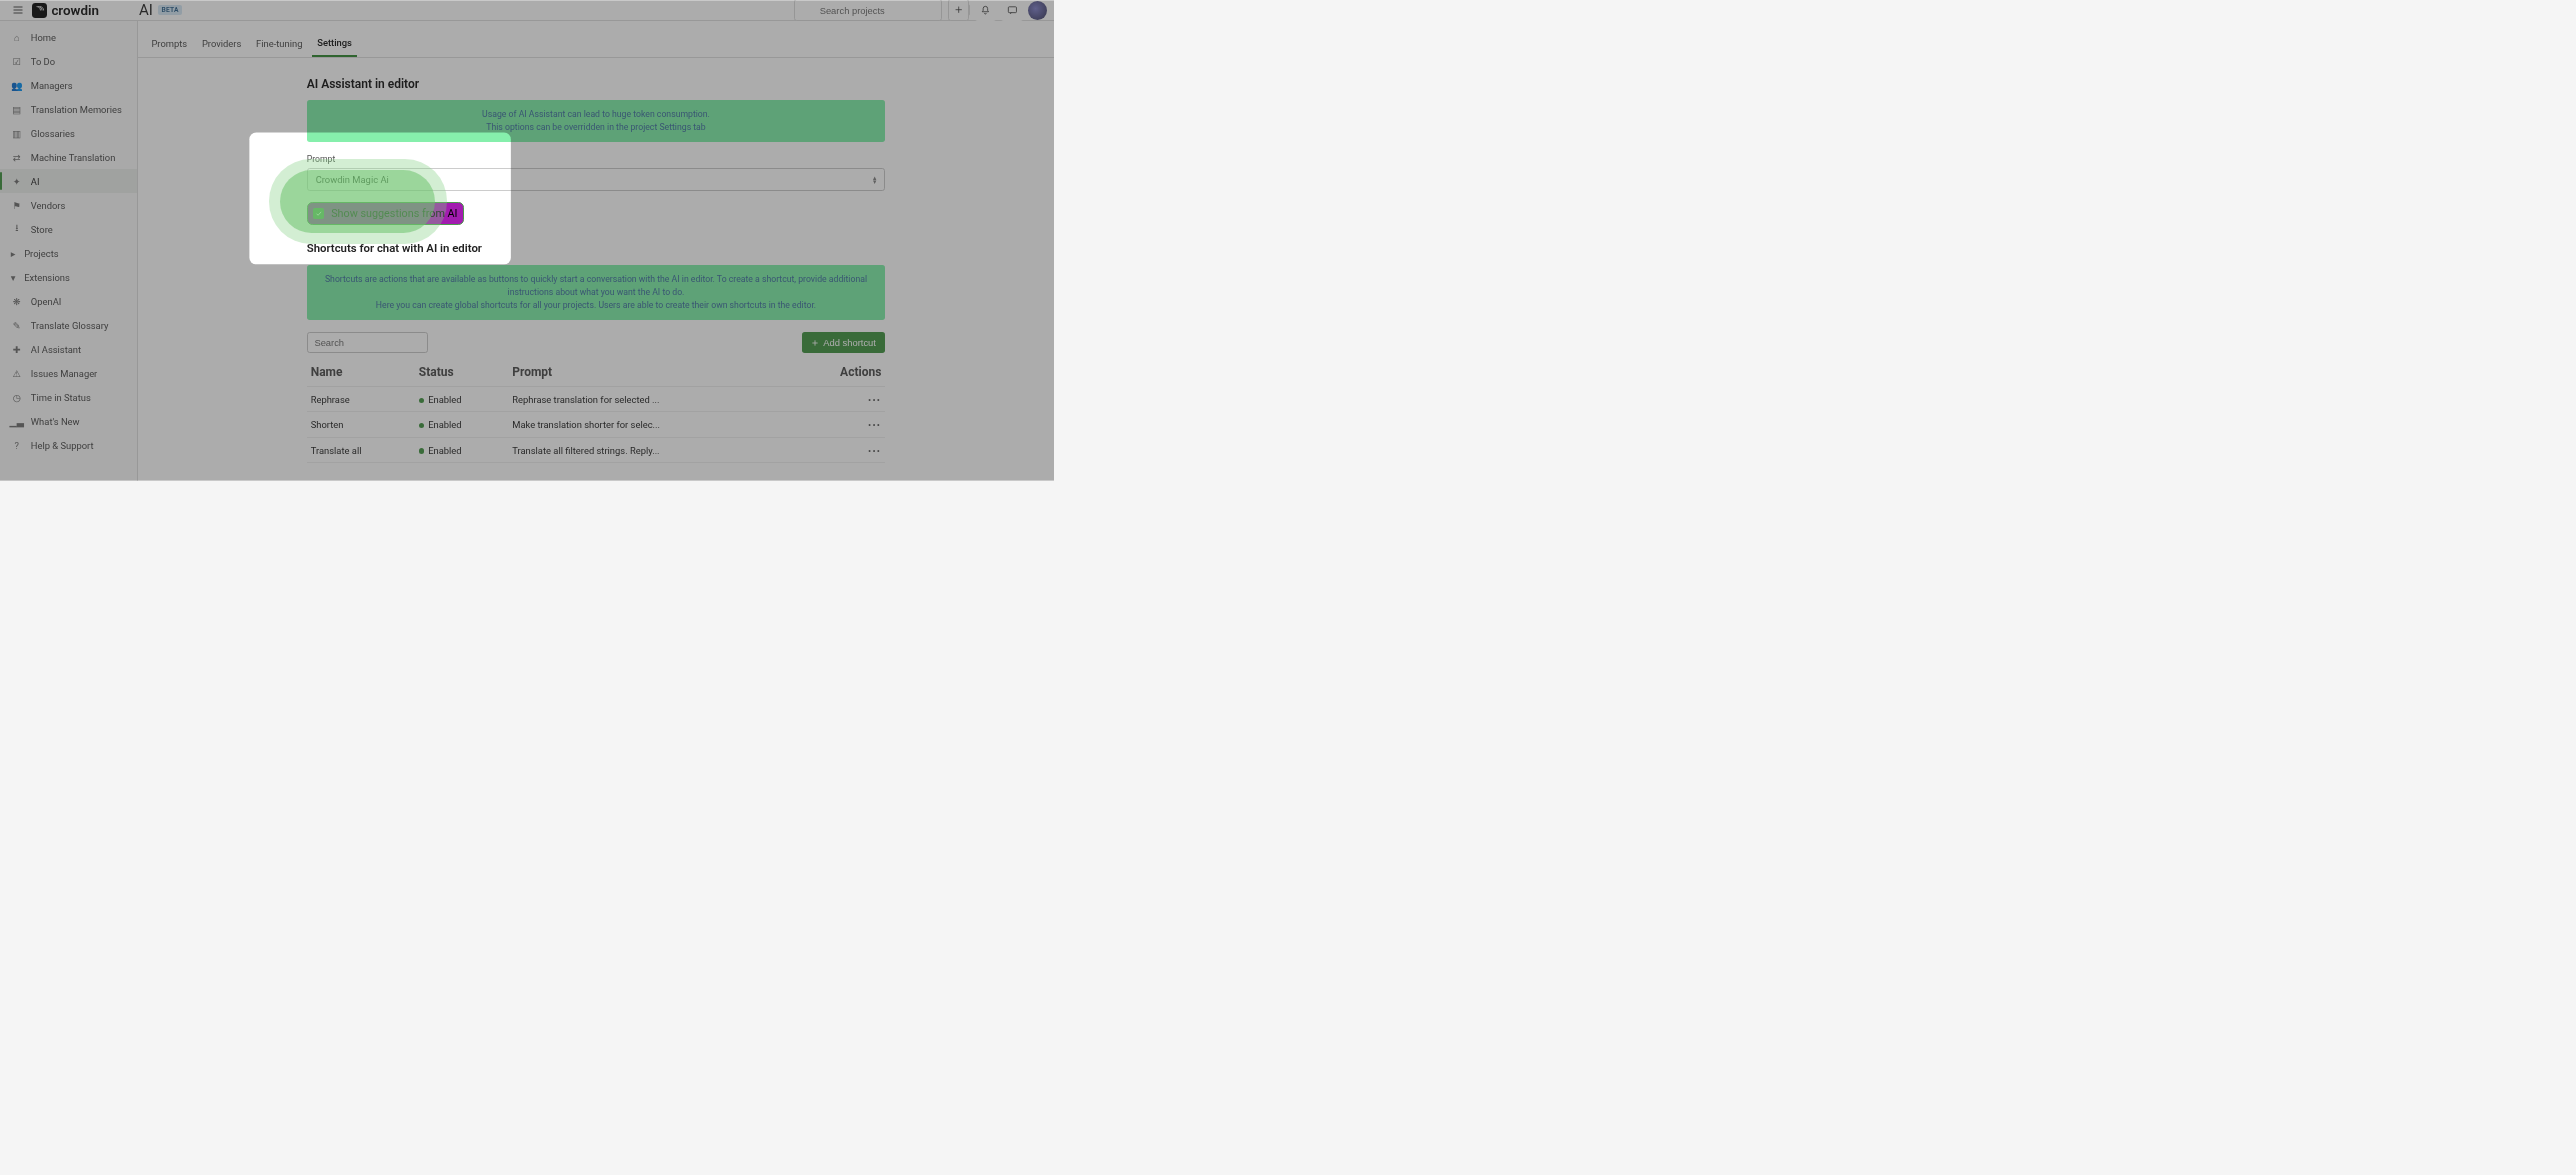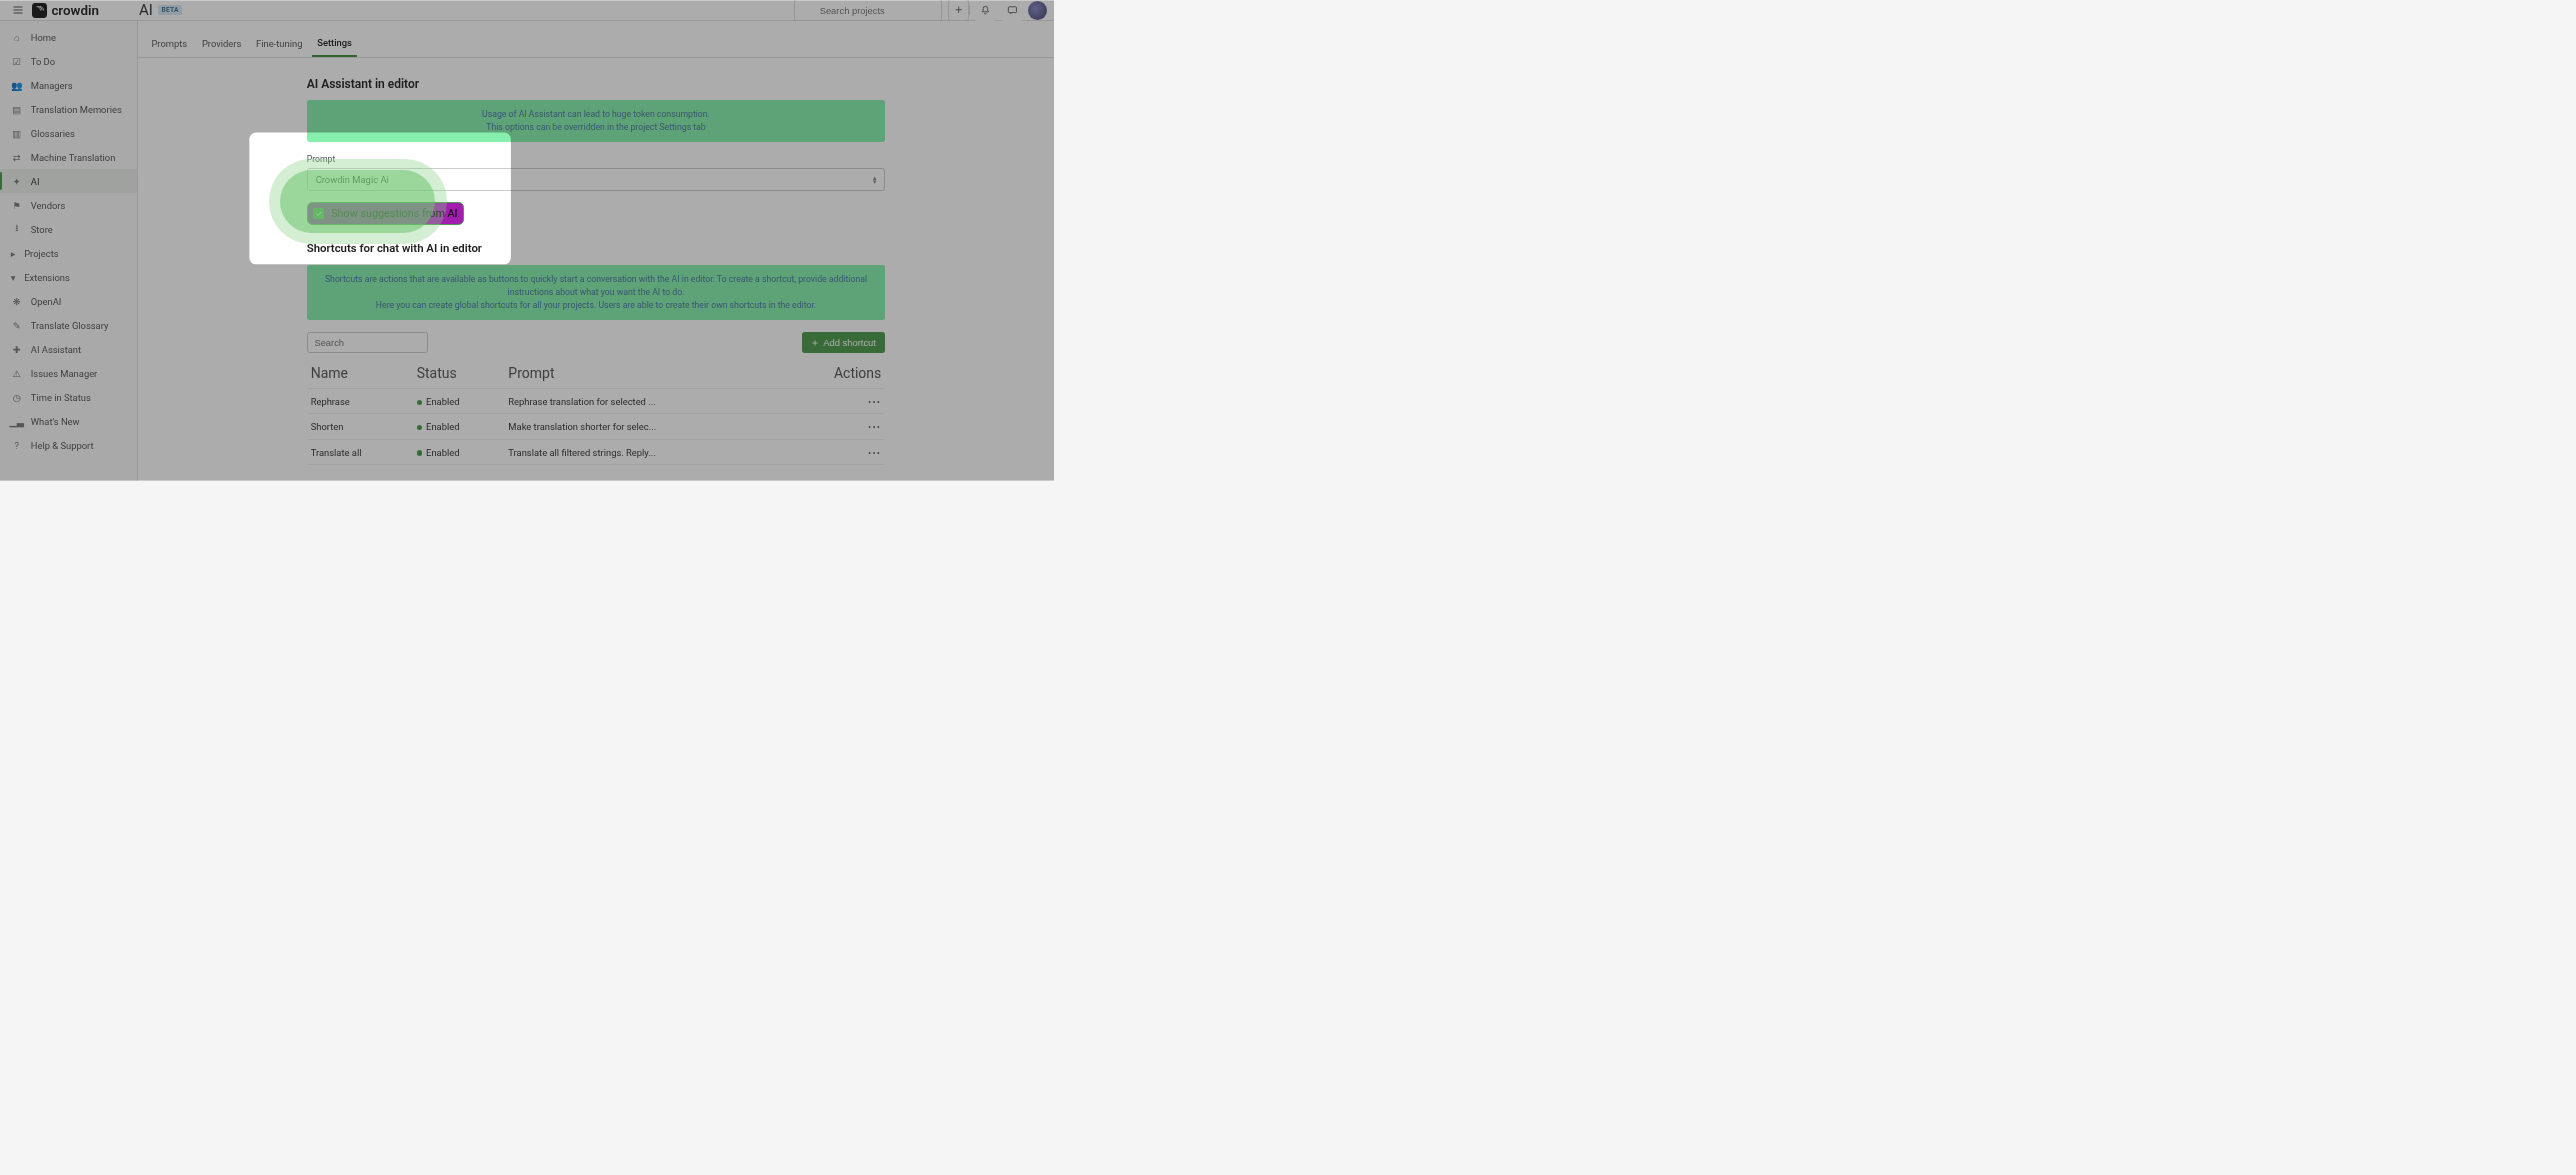--- a/index.html
+++ b/index.html
@@ -39,21 +39,21 @@
 .select { border:0.7px solid #ccc; border-radius:2.7px; height:23px; display:flex; align-items:center; padding:0 8px; font-size:9.4px; color:#333; justify-content:space-between; background:#fff; margin-bottom:10.8px;}
 .select-caret { color:#888; font-size:6.7px; display:flex; flex-direction:column; line-height:4px;}
 .chk-wrap { display:flex; align-items:center; gap:6.7px; padding:4px 5.4px; border:1.7px solid #4c9a4c; border-radius:5.4px; width:fit-content; background:#a21caf;}
 .chk { width:11.4px; height:11.4px; background:#4c9a4c; border-radius:2px; display:flex; align-items:center; justify-content:center;}
 .chk svg { width:7.4px; height:7.4px; fill:#fff;}
 .h-sec2 { font-size:11.4px; font-weight:600; color:#222; margin:16px 0 9.4px;}
 .toolbar { display:flex; align-items:center; gap:2px; margin-bottom:5.4px;}
 .search-sm { border:0.7px solid #ccc; border-radius:2.7px; height:21.5px; width:121px; padding:0 6.7px; font-size:9.4px; color:#555;}
 .addbtn { margin-left:auto; background:#4c9a4c; color:#fff; border:none; border-radius:2.7px; height:21.5px; padding:0 9.4px; display:flex; align-items:center; gap:4px; font-size:9.4px; cursor:pointer;}
 table { width:100%; border-collapse:collapse; font-size:9.4px;}
-th { text-align:left; color:#555; font-weight:400; padding:6.7px 4px; border-bottom:0.7px solid #eee; font-size:14px;}
+th { text-align:left; color:#555; font-weight:700; padding:6.7px 4px; border-bottom:0.7px solid #eee; font-size:12px;}
 td { padding:6.7px 4px; border-bottom:0.7px solid #f0f0f0; color:#333;}
 th.actions, td.actions { text-align:right; }
 .dot { width:5.4px; height:5.4px; background:#4c9a4c; border-radius:50%; display:inline-block; margin-right:4px; vertical-align:middle;}
 .kebab { color:#666; cursor:pointer; letter-spacing:1.3px;}
 
 </style>
 </head>
 <body>
 
 <div class="app">

